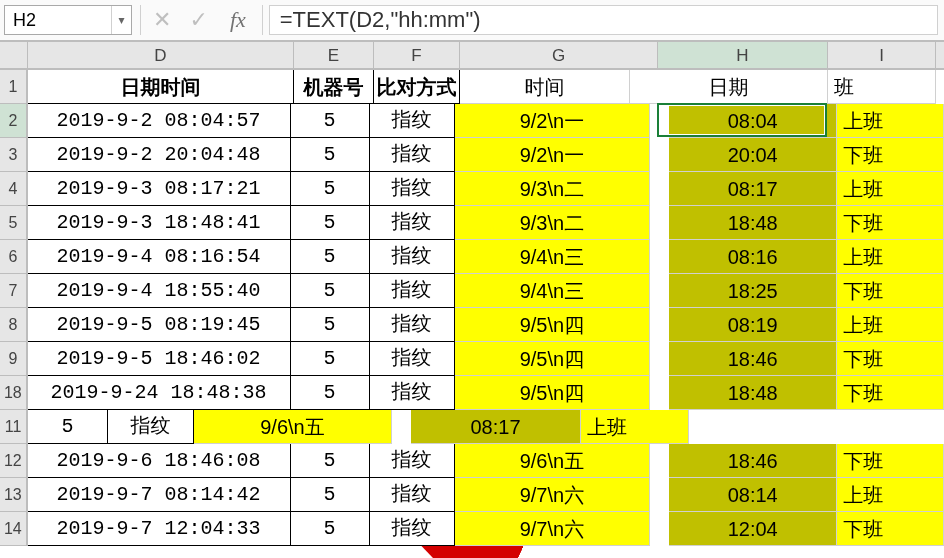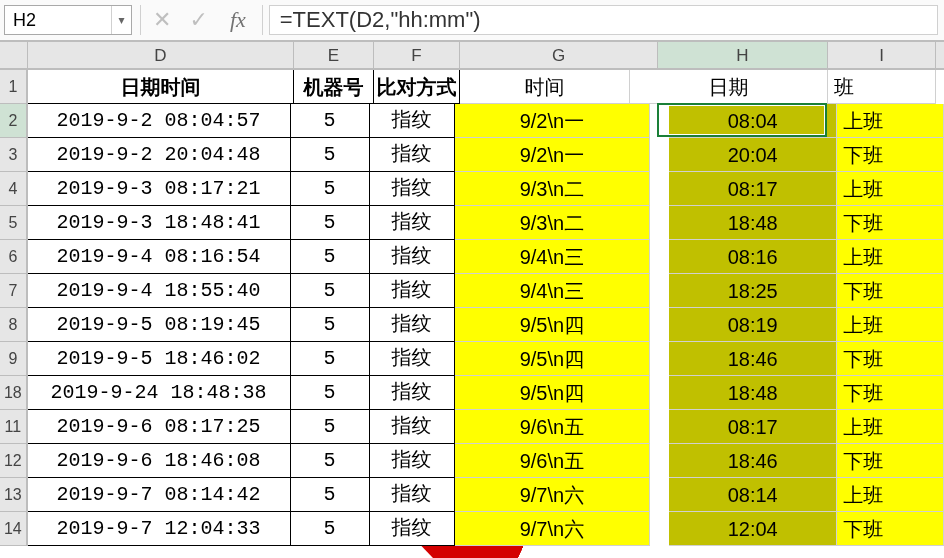--- a/index.html
+++ b/index.html
@@ -286,21 +286,20 @@
         <div class="row-header">18</div>
         <div class="cell data-cell-b col-D">2019-9-24 18:48:38</div>
         <div class="cell data-cell-b col-E">5</div>
         <div class="cell data-cell-b col-F">指纹</div>
         <div class="cell col-G yellow">9/5\n四</div>
         <div class="cell col-H olive">18:48</div>
         <div class="cell col-I yellow left-align">下班</div>
       </div>
       <div class="row">
         <div class="row-header">11</div>
-        <div class="cell data-cell-b col-D">2019-9-6 08:17:25</div>
         <div class="cell data-cell-b col-E">5</div>
         <div class="cell data-cell-b col-F">指纹</div>
         <div class="cell col-G yellow">9/6\n五</div>
         <div class="cell col-H olive">08:17</div>
         <div class="cell col-I yellow left-align">上班</div>
       </div>
       <div class="row">
         <div class="row-header">12</div>
         <div class="cell data-cell-b col-D">2019-9-6 18:46:08</div>
         <div class="cell data-cell-b col-E">5</div>

